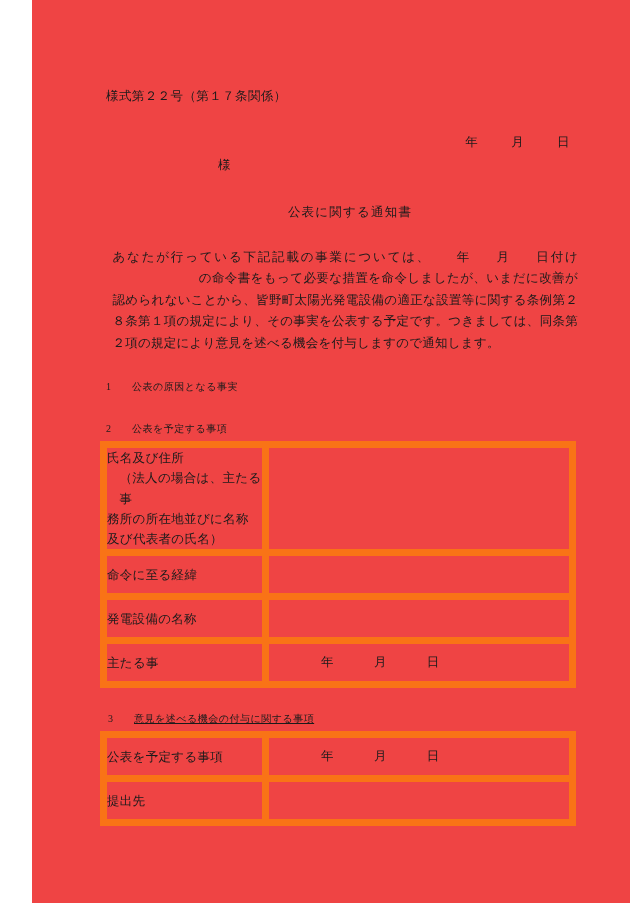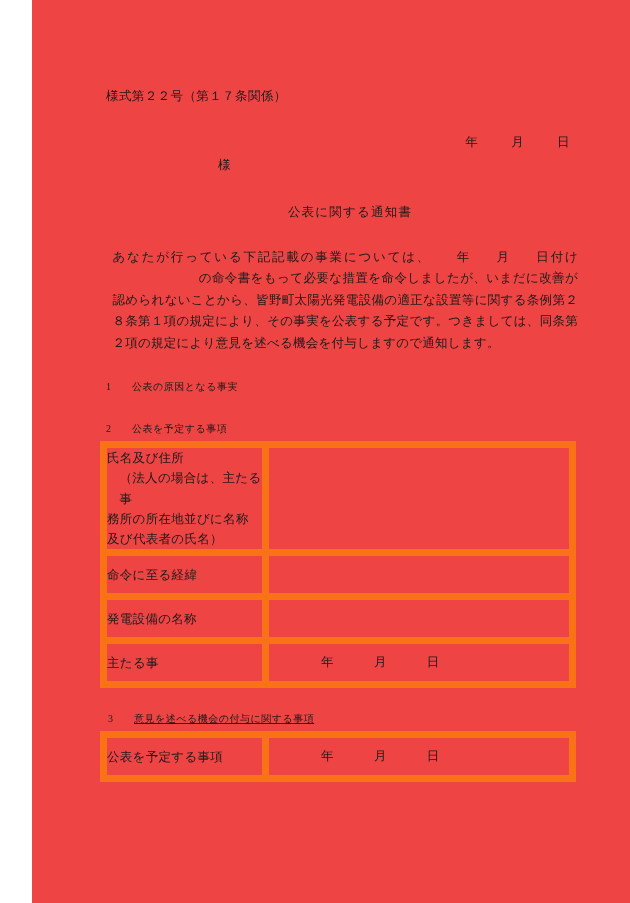--- a/index.html
+++ b/index.html
@@ -186,17 +186,21 @@
     </div>
 
     <table class="form-table table2-wrap">
       <tbody>
         <tr class="r-mid">
           <td class="label-cell">公表を予定する事項</td>
           <td class="value-cell">
             <span class="date-cells"><span>年</span><span class="gap"></span><span>月</span><span class="gap"></span><span>日</span></span>
           </td>
         </tr>
+        <tr class="r-mid">
+          <td class="label-cell">提出先</td>
+          <td class="value-cell"></td>
+        </tr>
       </tbody>
     </table>
 
   </div>
 </div>
 
 </body></html>

